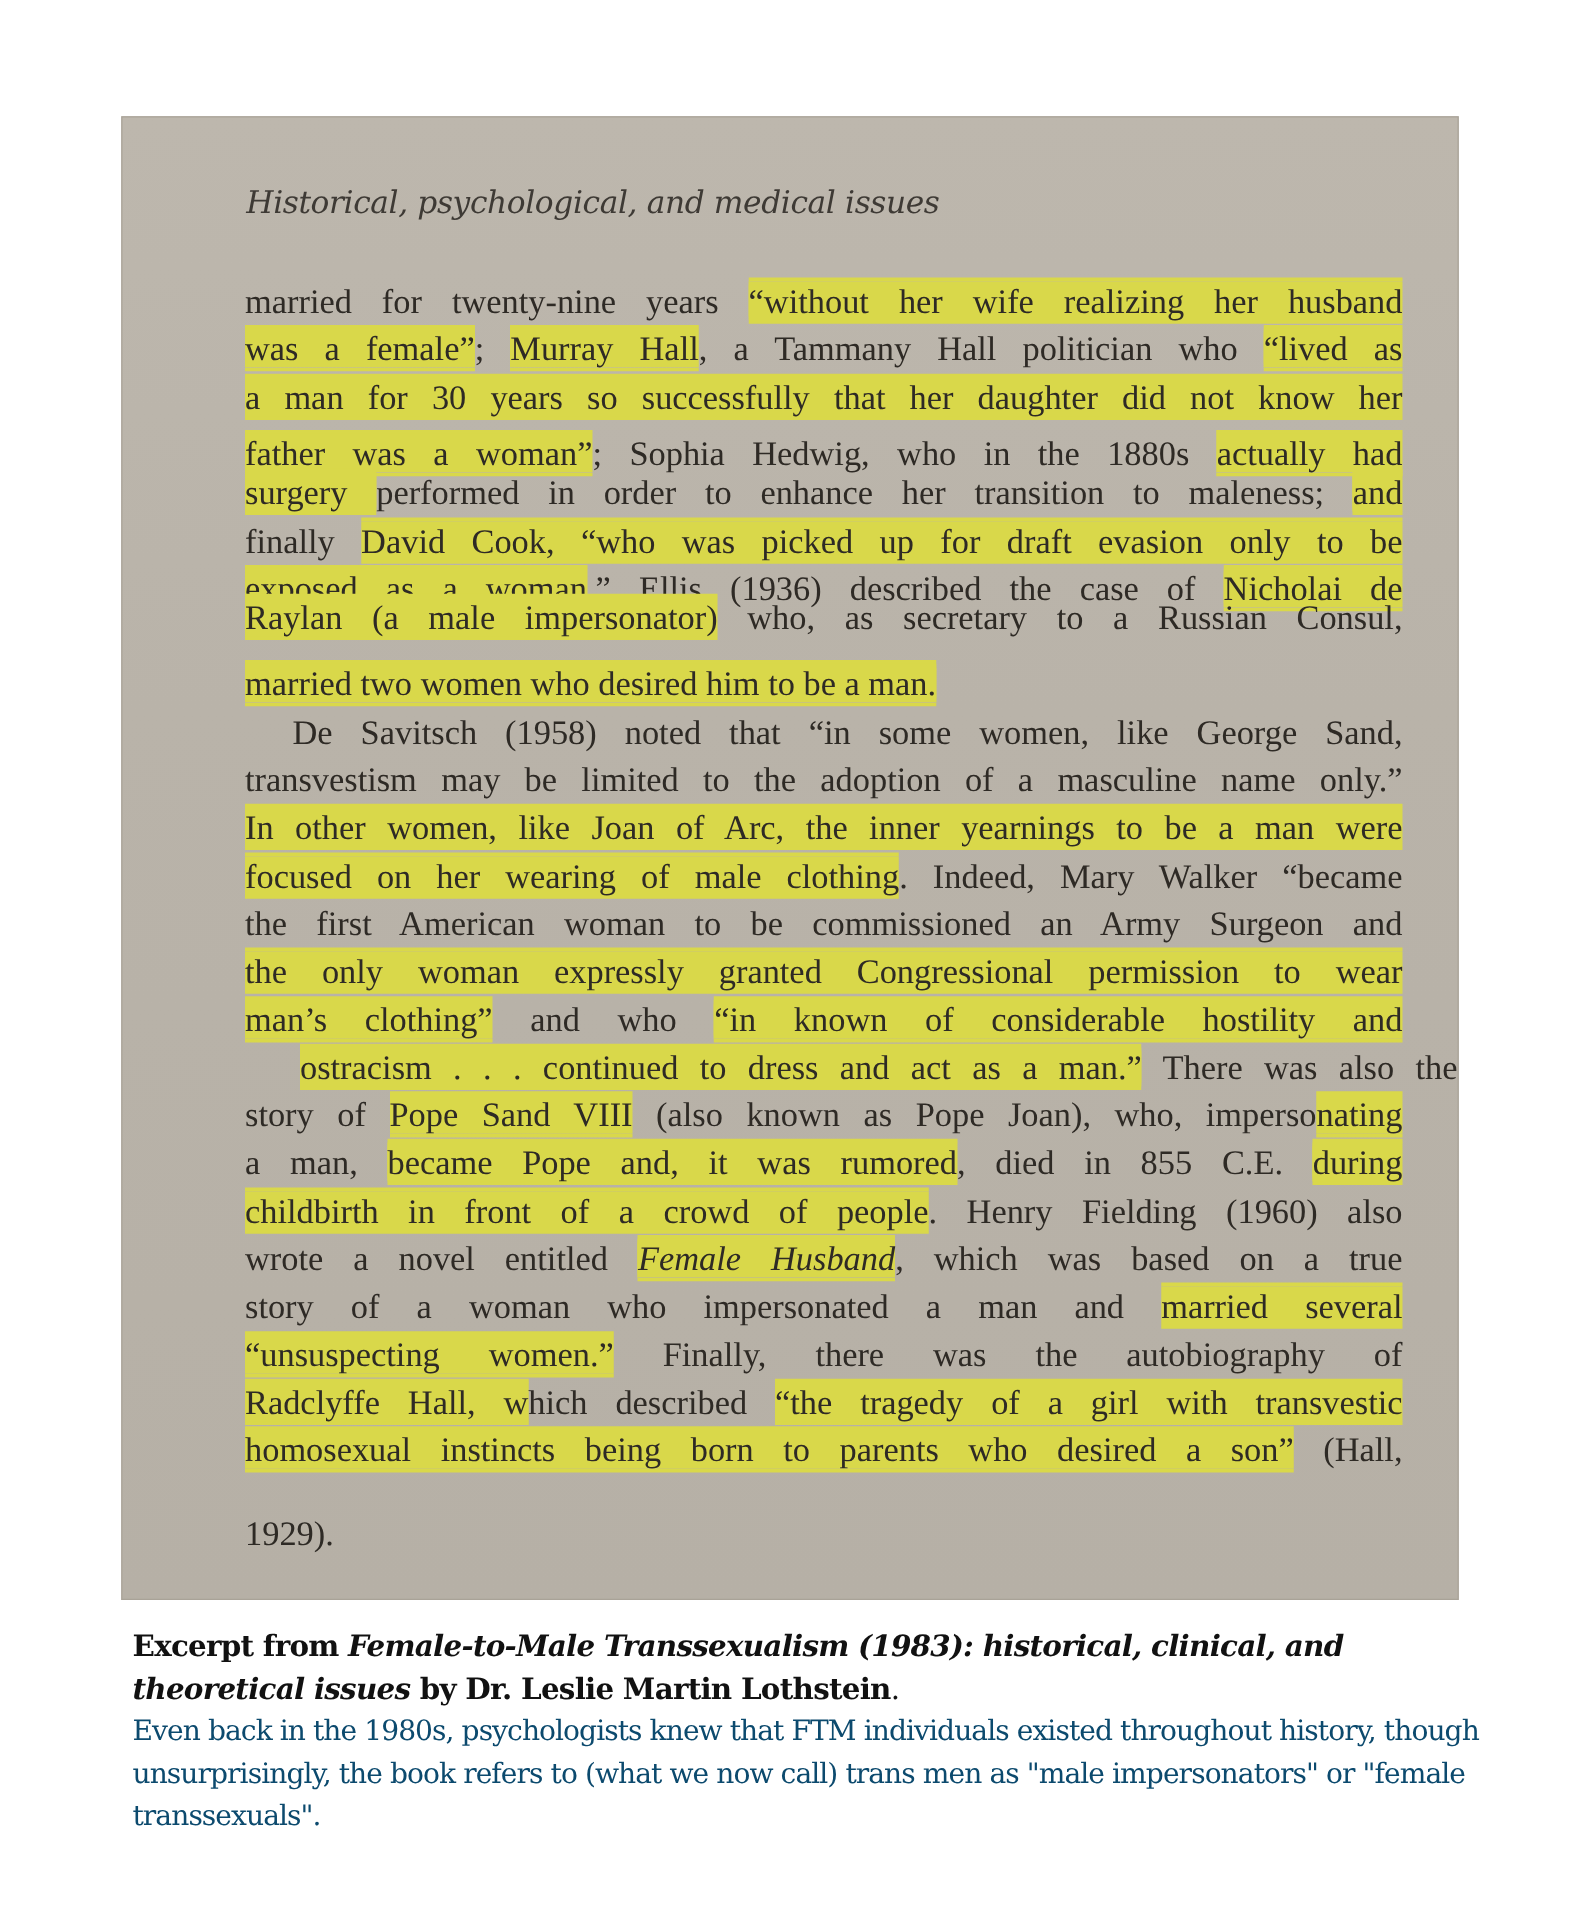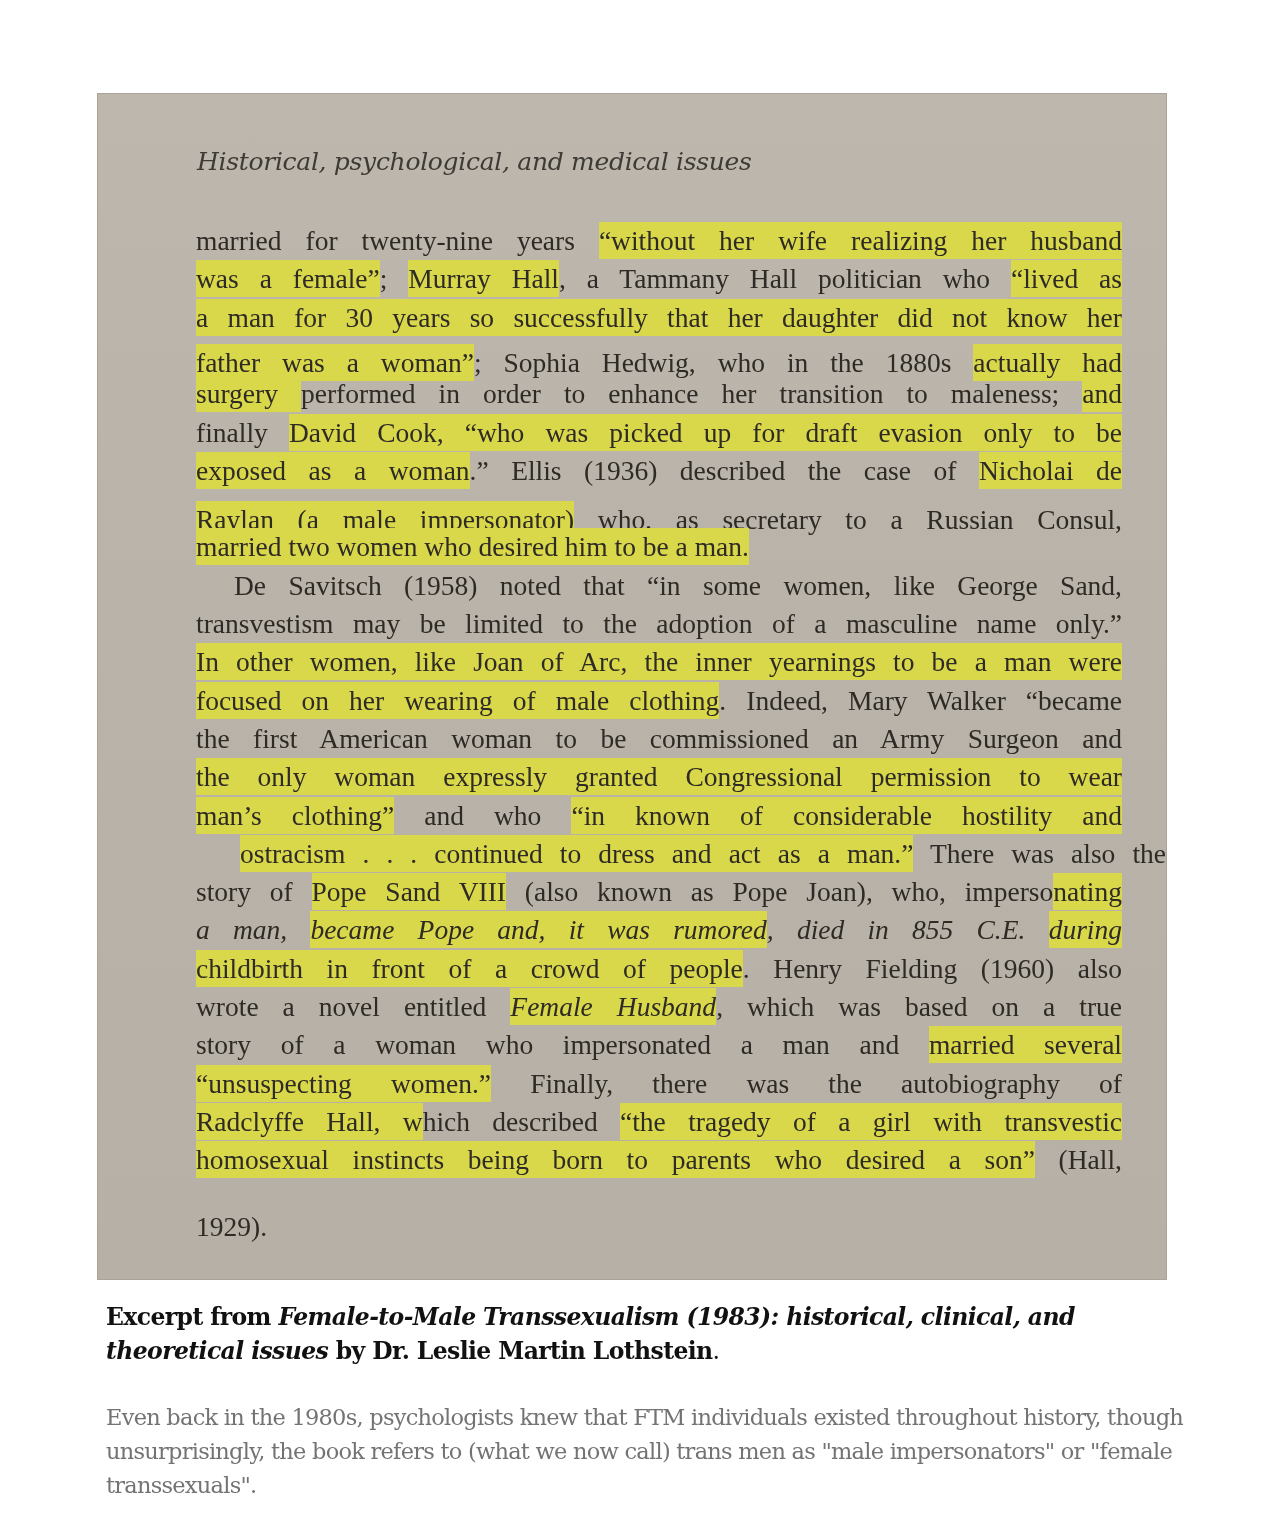--- a/index.html
+++ b/index.html
@@ -28,50 +28,50 @@
   }
   .it { font-style:italic; }
   .caption {
     position:absolute; left:106px; top:1300px; width:1060px;
     font-family:"DejaVu Serif", serif; font-size:23.5px; line-height:34px; color:#111;
     font-weight:bold; letter-spacing:-0.6px;
   }
   .caption .ci { font-style:italic; }
   .caption .normal { font-weight:normal; }
   .commentary {
-    position:absolute; left:106px; top:1400px; width:1080px;
-    font-family:"DejaVu Serif", serif; font-size:22.5px; line-height:34px; color:#737373;
+    position:absolute; left:106px; top:1368px; width:1080px;
+    font-family:"DejaVu Serif", serif; font-size:22.5px; line-height:34px; color:#0c4a6e;
     letter-spacing:-0.75px;
   }
 </style>
 </head>
 <body>
 
 <div class="photo">
   <div class="running-head">Historical, psychological, and medical issues</div>
   <div id="lines">
       <div class="line" style="top: 129px;"><span class="">married for twenty-nine years </span><span class="hl">“without her wife realizing her husband</span></div>
       <div class="line" style="top: 167.3px;"><span class="hl">was a female”</span><span class="">; </span><span class="hl">Murray Hall</span><span class="">, a Tammany Hall politician who </span><span class="hl">“lived as</span></div>
       <div class="line" style="top: 205.6px;"><span class="hl">a man for 30 years so successfully that her daughter did not know her</span></div>
       <div class="line" style="top: 239px; margin-top: 12px;"><span class="hl">father was a woman”</span><span class="">; Sophia Hedwig, who in the 1880s </span><span class="hl">actually had</span></div>
       <div class="line" style="top: 282.2px;"><span class="hl">surgery </span><span class="">performed in order to enhance her transition to maleness; </span><span class="hl">and</span></div>
       <div class="line" style="top: 320.5px;"><span class="">finally </span><span class="hl">David Cook, “who was picked up for draft evasion only to be</span></div>
       <div class="line" style="top: 358.8px;"><span class="hl">exposed as a woman</span><span class="">.” Ellis (1936) described the case of </span><span class="hl">Nicholai de</span></div>
-      <div class="line" style="top: 408px;"><span class="hl">Raylan (a male impersonator)</span><span class=""> who, as secretary to a Russian Consul,</span></div>
+      <div class="line" style="top: 382px;"><span class="hl">Raylan (a male impersonator)</span><span class=""> who, as secretary to a Russian Consul,</span></div>
       <div class="line last" style="top: 435.4px;"><span class="hl">married two women who desired him to be a man.</span></div>
       <div class="line indent" style="top: 473.7px;"><span class="">De Savitsch (1958) noted that “in some women, like George Sand,</span></div>
       <div class="line" style="top: 512px;"><span class="">transvestism may be limited to the adoption of a masculine name only.”</span></div>
       <div class="line" style="top: 550.3px;"><span class="hl">In other women, like Joan of Arc, the inner yearnings to be a man were</span></div>
       <div class="line" style="top: 588.6px;"><span class="hl">focused on her wearing of male clothing</span><span class="">. Indeed, Mary Walker “became</span></div>
       <div class="line" style="top: 626.9px;"><span class="">the first American woman to be commissioned an Army Surgeon and</span></div>
       <div class="line" style="top: 665.2px;"><span class="hl">the only woman expressly granted Congressional permission to wear</span></div>
       <div class="line" style="top: 703.5px;"><span class="hl">man’s clothing”</span><span class=""> and who </span><span class="hl">“in known of considerable hostility and</span></div>
       <div class="line" style="top: 741.8px; margin-left: 44px;"><span class="hl">ostracism . . . continued to dress and act as a man.”</span><span class=""> There was also the</span></div>
       <div class="line" style="top: 780.1px;"><span class="">story of </span><span class="hl">Pope Sand VIII</span><span class=""> (also known as Pope Joan), who, imperso</span><span class="hl">nating</span></div>
-      <div class="line" style="top: 818.4px; font-style: italic;"><span class="">a man, </span><span class="hl">became Pope and, it was rumored</span><span class="">, died in 855 C.E. </span><span class="hl">during</span></div>
+      <div class="line" style="top: 818.4px;"><span class="">a man, </span><span class="hl">became Pope and, it was rumored</span><span class="">, died in 855 C.E. </span><span class="hl">during</span></div>
       <div class="line" style="top: 856.7px;"><span class="hl">childbirth in front of a crowd of people</span><span class="">. Henry Fielding (1960) also</span></div>
       <div class="line" style="top: 895px;"><span class="">wrote a novel entitled </span><span class="hl it">Female Husband</span><span class="">, which was based on a true</span></div>
       <div class="line" style="top: 933.3px;"><span class="">story of a woman who impersonated a man and </span><span class="hl">married several</span></div>
       <div class="line" style="top: 971.6px;"><span class="hl">“unsuspecting women.”</span><span class=""> Finally, there was the autobiography of</span></div>
       <div class="line" style="top: 1009.9px;"><span class="hl">Radclyffe Hall, w</span><span class="">hich described </span><span class="hl">“the tragedy of a girl with transvestic</span></div>
       <div class="line" style="top: 1048.2px;"><span class="hl">homosexual instincts being born to parents who desired a son”</span><span class=""> (Hall,</span></div>
       <div class="line last" style="top: 1086.5px; margin-top: 28px;"><span class="">1929).</span></div>
     </div>
 </div>
 

